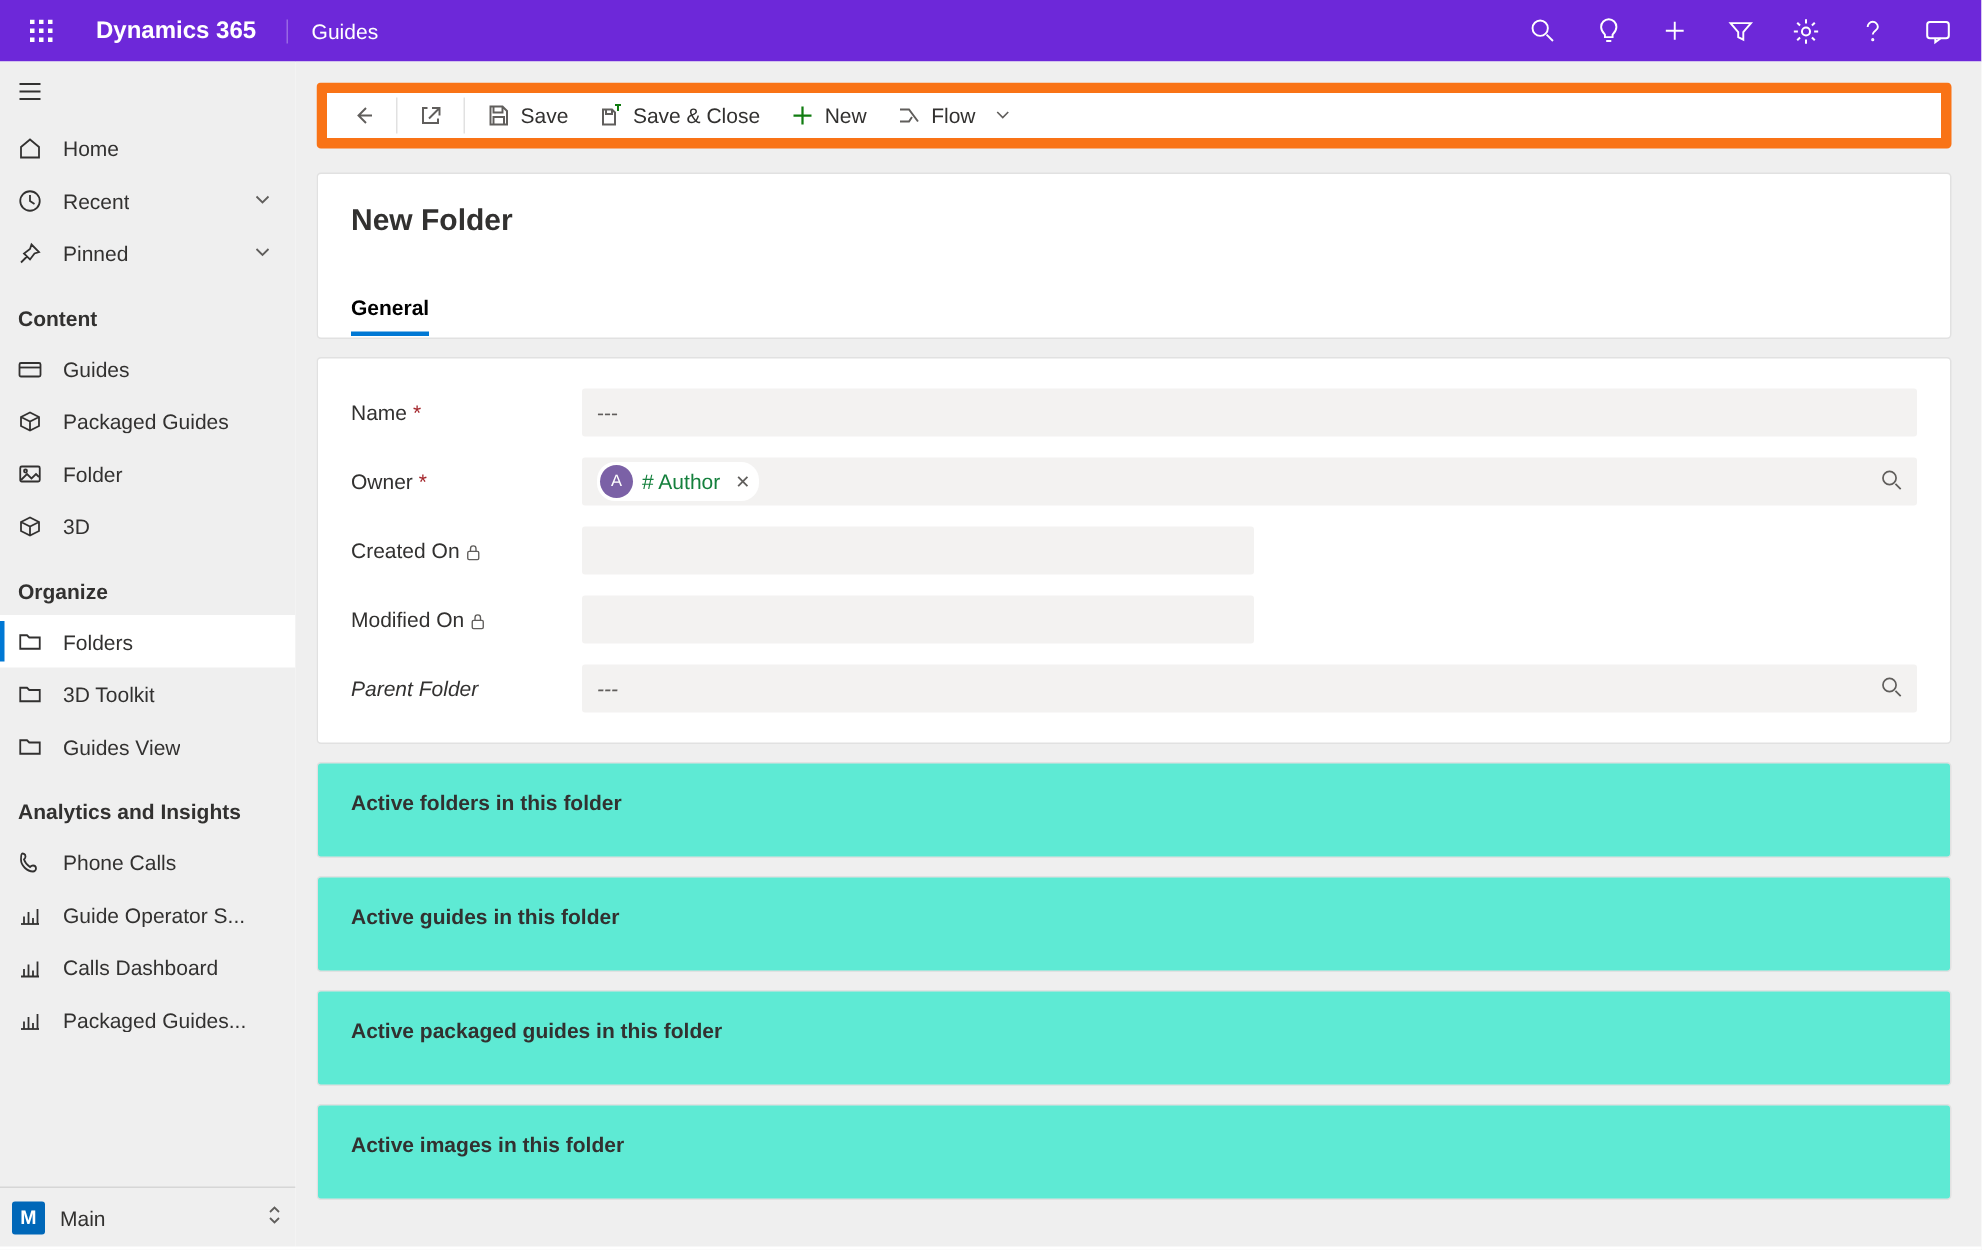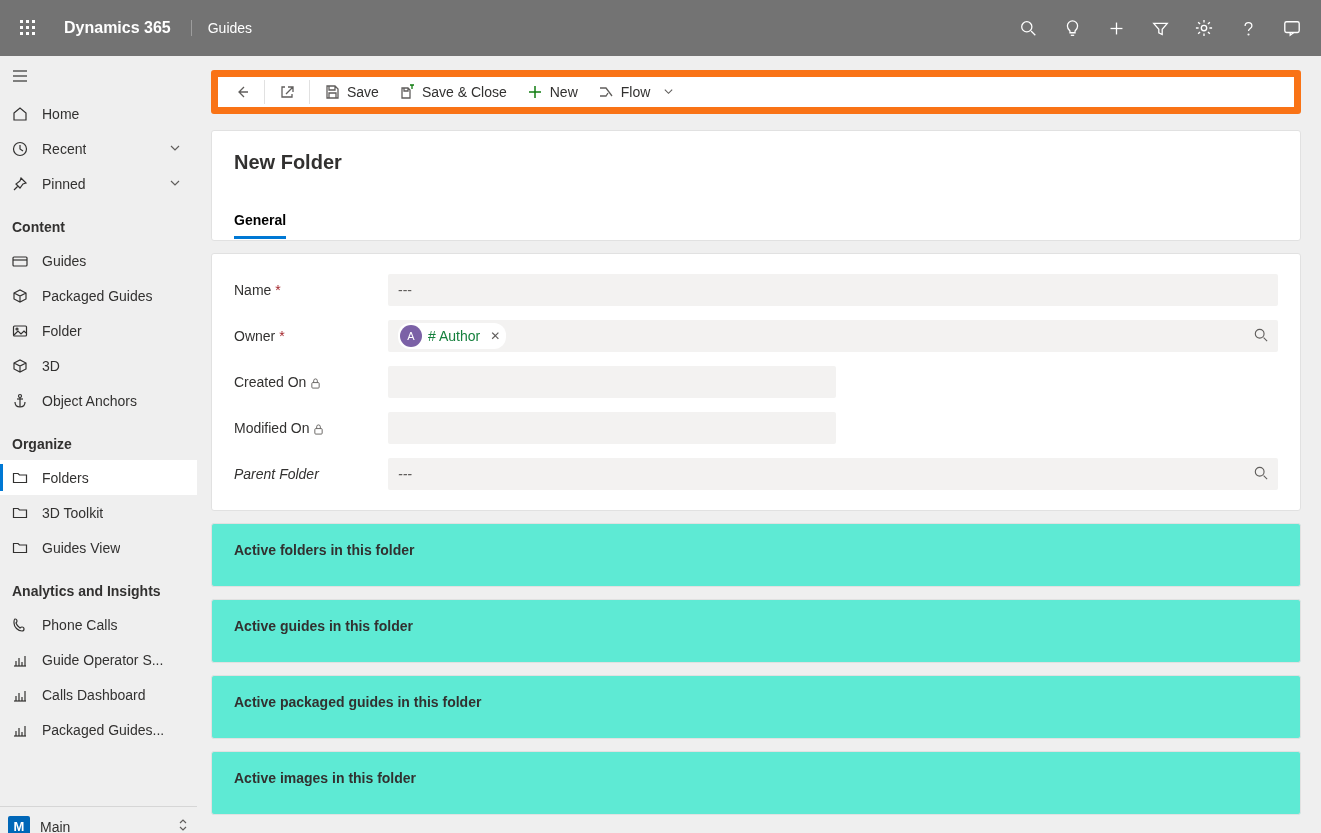--- a/index.html
+++ b/index.html
@@ -1,19 +1,19 @@
 <!DOCTYPE html>
 <html><head>
 <meta charset="utf-8">
 <style>
   * { box-sizing: border-box; margin: 0; padding: 0; }
   html, body { height: 100%; font-family: "Segoe UI", -apple-system, sans-serif; font-size: 14px; color: #323130; background: #fff; overflow: hidden; }
   
   
-  .header { height: 56px; background: #737373; color: #fff; display: flex; align-items: center; padding: 0 8px; }
+  .header { height: 41px; background: #6d28d9; color: #fff; display: flex; align-items: center; padding: 0 8px; }
   .header-left { display: flex; align-items: center; gap: 16px; }
   .waffle { width: 40px; height: 43px; display: flex; align-items: center; justify-content: center; cursor: pointer; }
   .waffle svg { fill: #fff; }
   .app-title { font-weight: 600; font-size: 16px; }
   .app-subtitle { font-size: 14px; border-left: 1px solid rgba(255,255,255,0.3); padding-left: 16px; margin-left: 4px; }
   .header-right { margin-left: auto; display: flex; align-items: center; gap: 2px; }
   .header-icon { width: 42px; height: 43px; display: flex; align-items: center; justify-content: center; cursor: pointer; }
   .header-icon svg { stroke: #fff; fill: none; }
   
   
@@ -215,31 +215,20 @@
           <span class="nav-label">Folder</span>
         </div>
       <div class="nav-item">
           <span class="nav-icon">
             <svg width="16" height="16" viewBox="0 0 16 16" stroke-width="1.2">
               <path d="M2 5 L8 2 L14 5 L14 11 L8 14 L2 11 Z M2 5 L8 8 L14 5 M8 8 L8 14"></path>
             </svg>
           </span>
           <span class="nav-label">3D</span>
         </div>
-      <div class="nav-item">
-          <span class="nav-icon">
-            <svg width="16" height="16" viewBox="0 0 16 16" stroke-width="1.2">
-              <circle cx="8" cy="3" r="1.5"></circle>
-              <line x1="8" y1="4.5" x2="8" y2="14"></line>
-              <path d="M3 9 C3 12 5 14 8 14 C11 14 13 12 13 9"></path>
-              <line x1="5" y1="6" x2="11" y2="6"></line>
-            </svg>
-          </span>
-          <span class="nav-label">Object Anchors</span>
-        </div>
 
       <div class="nav-section">Organize</div>
       <div class="nav-item active">
           <span class="nav-icon">
             <svg width="16" height="16" viewBox="0 0 16 16" stroke-width="1.2">
               <path d="M1.5 3.5 L6 3.5 L7.5 5 L14.5 5 L14.5 12.5 L1.5 12.5 Z"></path>
             </svg>
           </span>
           <span class="nav-label">Folders</span>
         </div>

